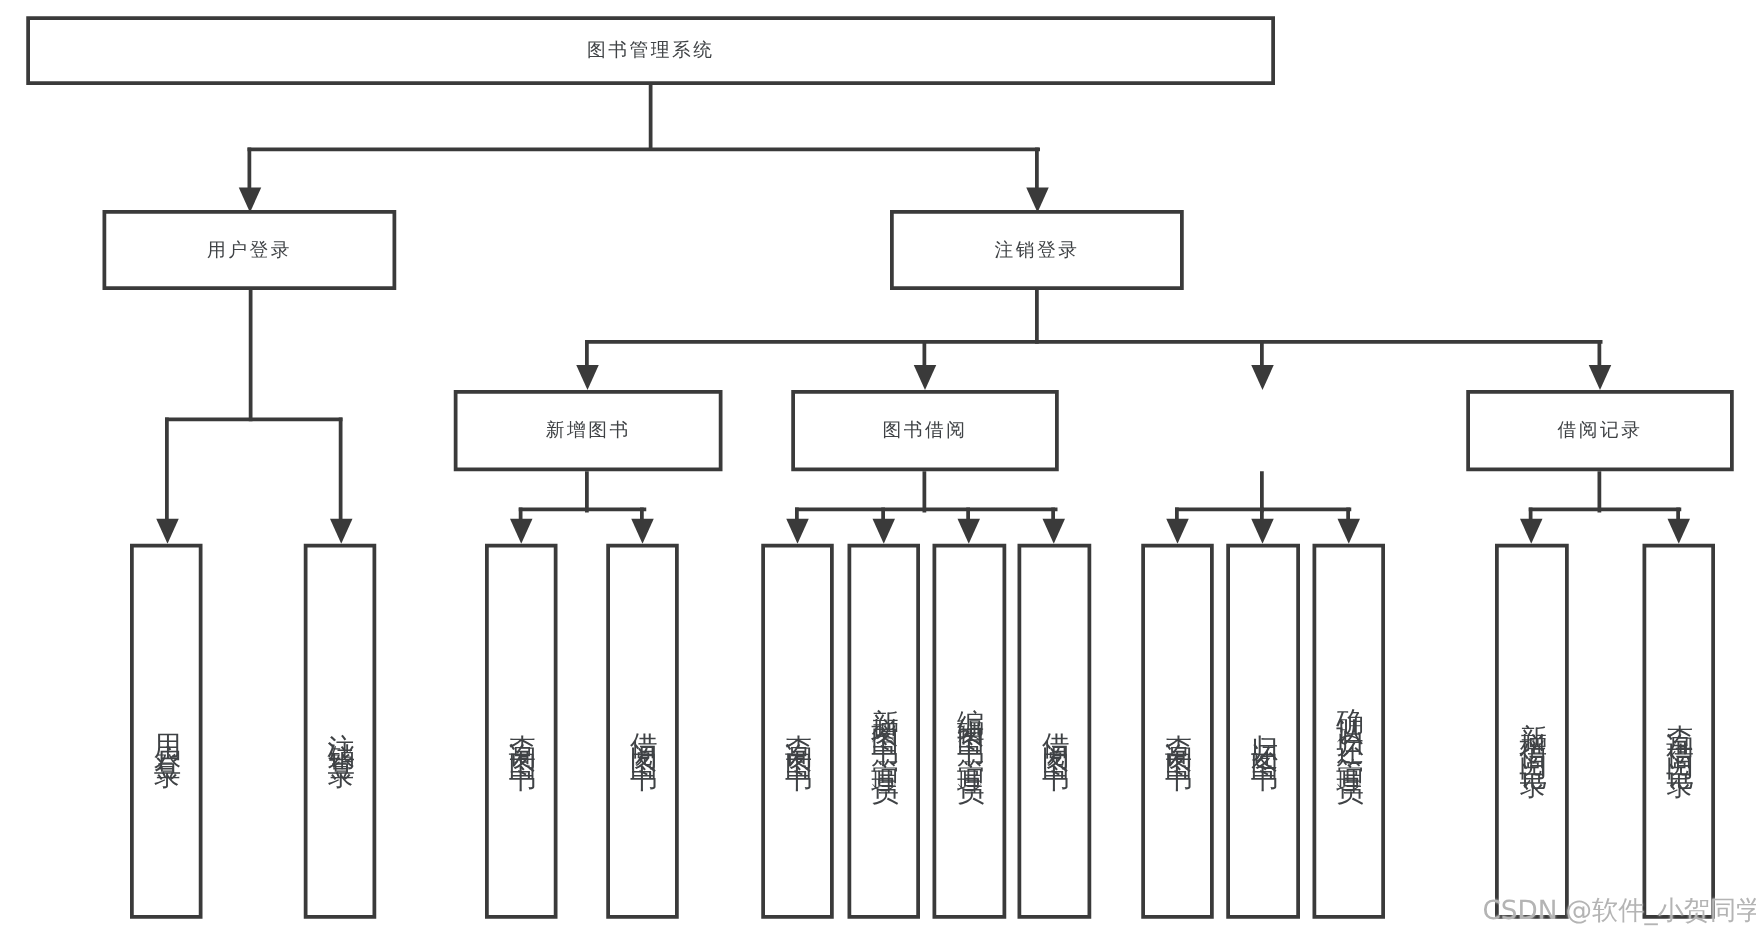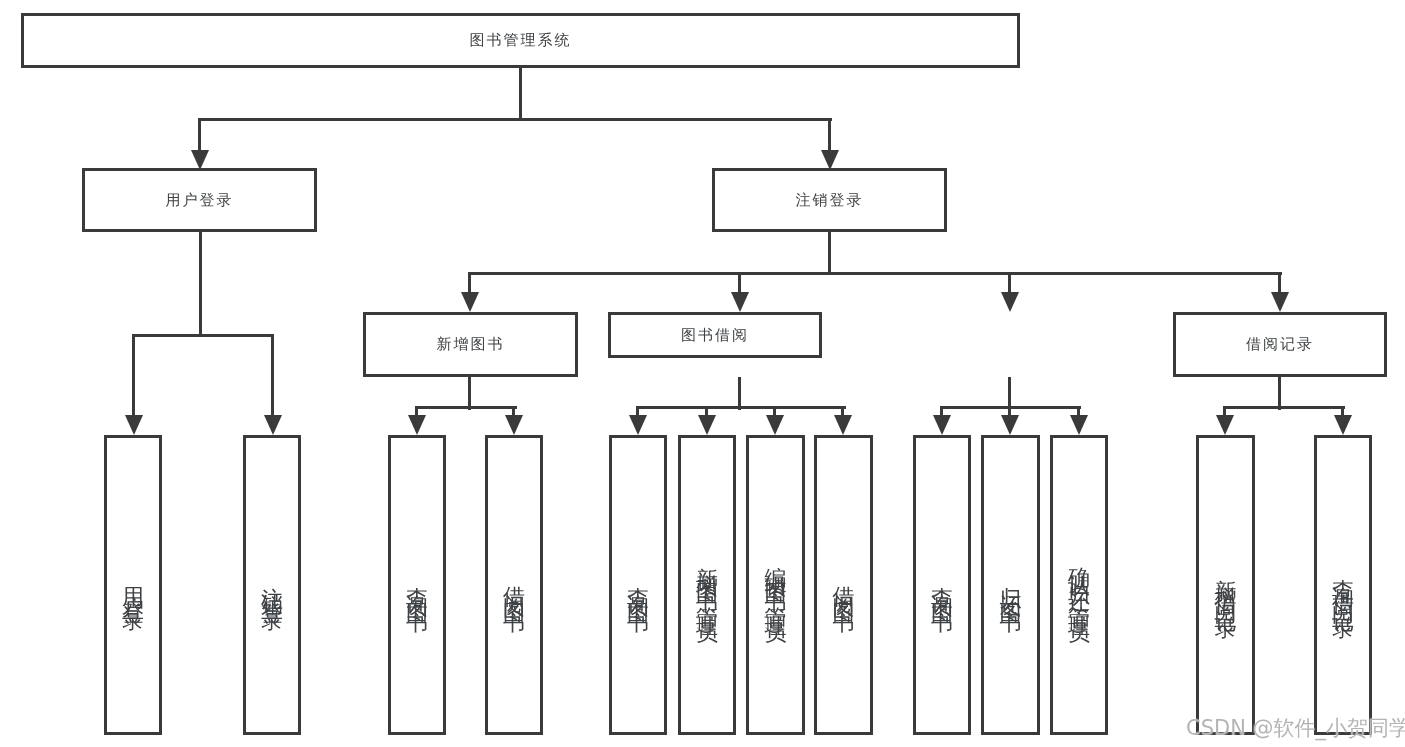--- a/index.html
+++ b/index.html
@@ -63,21 +63,21 @@
   <div class="vl" style="left:738px;top:272px;height:22px"></div>
   <div class="ar" style="left:731px;top:292px"></div>
   <div class="vl" style="left:1008px;top:272px;height:22px"></div>
   <div class="ar" style="left:1001px;top:292px"></div>
   <div class="vl" style="left:1278px;top:272px;height:22px"></div>
   <div class="ar" style="left:1271px;top:292px"></div>
 
   <div class="node" style="left:363px;top:312px;width:215px;height:65px">
     <span class="h-label">新增图书</span>
   </div>
-  <div class="node" style="left:608px;top:312px;width:214px;height:46px">
+  <div class="node" style="left:633px;top:312px;width:214px;height:65px">
     <span class="h-label">图书借阅</span>
   </div>
   <div class="node" style="left:1173px;top:312px;width:214px;height:65px">
     <span class="h-label">借阅记录</span>
   </div>
 
   <div class="vl" style="left:468px;top:377px;height:33px"></div>
   <div class="hl" style="left:415px;top:406px;width:102px"></div>
   <div class="vl" style="left:415px;top:406px;height:11px"></div>
   <div class="ar" style="left:408px;top:415px"></div>

